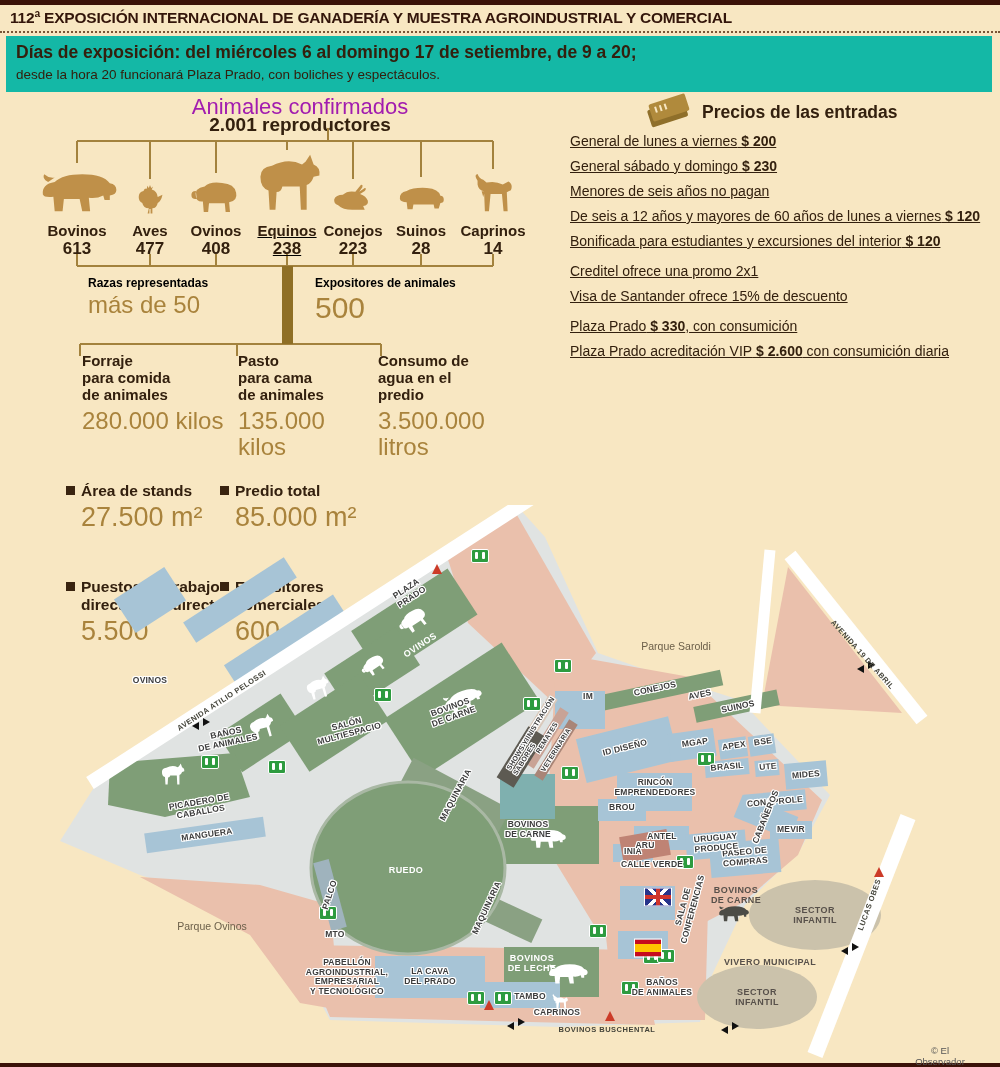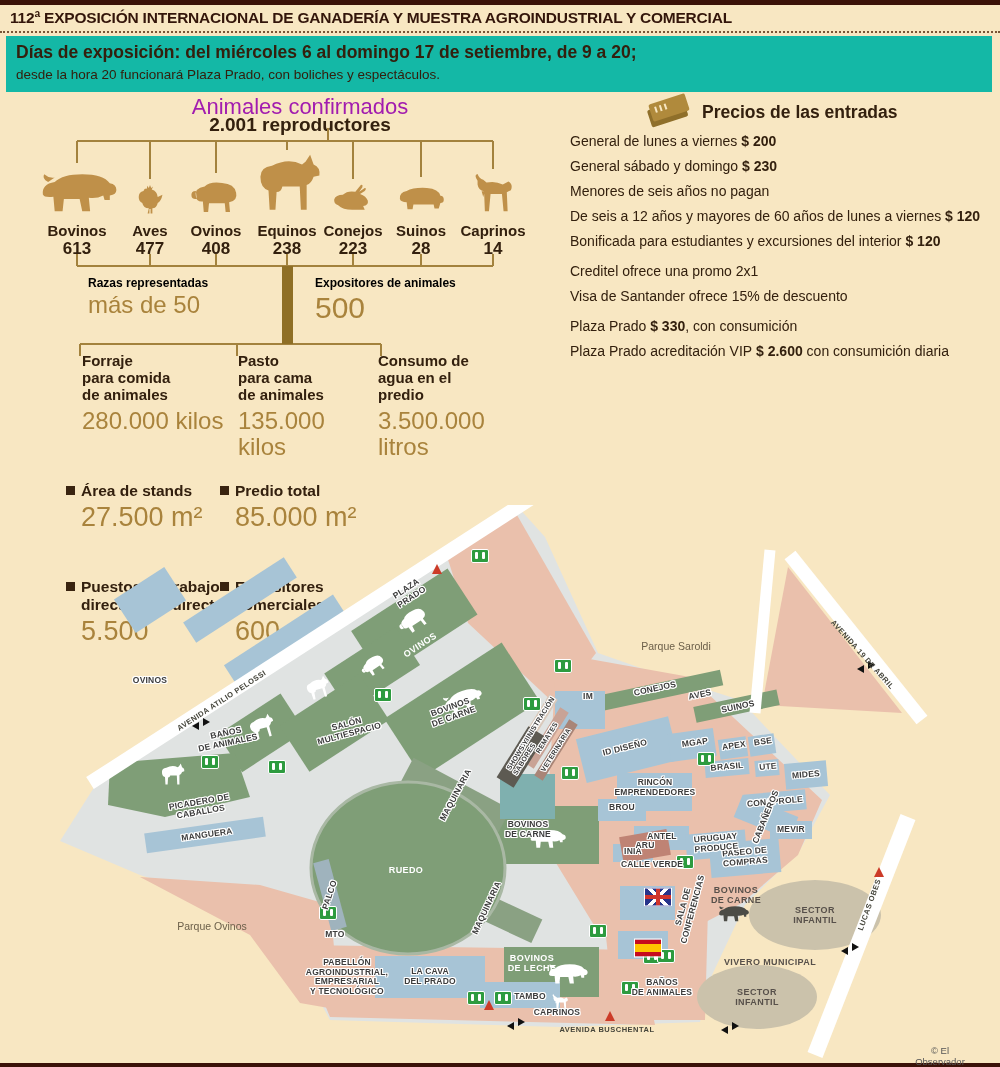--- a/index.html
+++ b/index.html
@@ -23,21 +23,21 @@
   .lv-value.big{font-size:30px;}
   .res{position:absolute;top:352px;}
   .res-label{font-size:15px;font-weight:bold;color:#33200e;line-height:17px;white-space:pre-line;}
   .res-value{font-size:24px;color:#a9833c;margin-top:5px;line-height:26px;}
   .stat{position:absolute;}
   .sq{position:absolute;left:0;top:4px;width:9px;height:9px;background:#3a2410;}
   .stat-label{margin-left:15px;font-size:15.5px;font-weight:bold;color:#33200e;line-height:18px;white-space:pre-line;}
   .stat-value{margin-left:15px;font-size:27px;color:#a9833c;margin-top:2px;}
   .prices-title{position:absolute;left:702px;top:102px;font-size:17.5px;font-weight:bold;color:#33200e;}
   .price-list{position:absolute;left:570px;top:133px;width:430px;}
-  .price-line{font-size:14px;color:#33200e;margin-bottom:9px;white-space:nowrap;}
+  .price-line{font-size:14px;color:#33200e;margin-bottom:9px;white-space:nowrap;text-decoration:underline;}
   .price-line b{font-weight:bold;}
   .ticket{position:absolute;left:640px;top:90px;}
   .map{position:absolute;left:0;top:505px;width:1000px;height:562px;}
   .map svg.shapes{position:absolute;left:0;top:0;}
   .map-lb{position:absolute;transform-origin:center;white-space:pre-line;text-align:center;line-height:1.12;font-weight:bold;z-index:4;}
   .ol{font-size:8.5px;color:#3c3c3c;letter-spacing:.2px;
       text-shadow:-1px -1px 0 #fff,1px -1px 0 #fff,-1px 1px 0 #fff,1px 1px 0 #fff,0 -1px 0 #fff,0 1px 0 #fff,-1px 0 0 #fff,1px 0 0 #fff;}
   .wl{font-size:9px;color:#ffffff;letter-spacing:.4px;}
   .pl{font-size:9px;color:#57504a;letter-spacing:.4px;}
   .park{font-size:10.5px;color:#6b5f49;font-weight:normal;}
@@ -329,21 +329,21 @@
       <div class="map-lb pl" style="left: 815px; top: 410px; transform: translate(-50%, -50%) rotate(0deg);">SECTOR
 INFANTIL</div>
       <div class="map-lb pl" style="left: 757px; top: 492px; transform: translate(-50%, -50%) rotate(0deg);">SECTOR
 INFANTIL</div>
       <div class="map-lb pl" style="left: 770px; top: 457px; transform: translate(-50%, -50%) rotate(0deg);">VIVERO MUNICIPAL</div>
       <div class="map-lb park" style="left: 676px; top: 142px; transform: translate(-50%, -50%) rotate(0deg);">Parque Saroldi</div>
       <div class="map-lb park" style="left: 212px; top: 422px; transform: translate(-50%, -50%) rotate(0deg);">Parque Ovinos</div>
       <div class="map-lb st" style="left: 222px; top: 196px; transform: translate(-50%, -50%) rotate(-33deg);">AVENIDA ATILIO PELOSSI</div>
       <div class="map-lb st" style="left: 862px; top: 150px; transform: translate(-50%, -50%) rotate(48deg);">AVENIDA 19 DE ABRIL</div>
       <div class="map-lb st" style="left: 870px; top: 400px; transform: translate(-50%, -50%) rotate(-70deg);">LUCAS OBES</div>
-      <div class="map-lb st" style="left: 607px; top: 525px; transform: translate(-50%, -50%) rotate(0deg);">AVENIDA BUSCHENTAL</div>
+      <div class="map-lb st" style="left: 607px; top: 525px; transform: translate(-50%, -50%) rotate(0deg);">BOVINOS BUSCHENTAL</div>
       <div class="map-lb credit" style="left: 940px; top: 552px; transform: translate(-50%, -50%) rotate(0deg);">© El Observador</div>
       <div class="map-ic" style="left: 415px; top: 117px; transform: translate(-50%, -50%) rotate(-33deg);"><svg viewBox="0 0 64 48" width="36" height="27" preserveAspectRatio="none">
           <path d="M9 23 Q7 14 19 12 Q25 6 39 8 Q53 9 55 19 Q57 28 47 30 L48 41 L43 41 L42 31 L24 31 L23 41 L18 41 L17 29 Q10 30 9 23 Z M9 17 Q3 17 4 23 Q5 27 10 26 Z" fill="#ffffff"></path>
         </svg></div>
       <div class="map-ic" style="left: 375px; top: 162px; transform: translate(-50%, -50%) rotate(-33deg);"><svg viewBox="0 0 64 48" width="30" height="23" preserveAspectRatio="none">
           <path d="M9 23 Q7 14 19 12 Q25 6 39 8 Q53 9 55 19 Q57 28 47 30 L48 41 L43 41 L42 31 L24 31 L23 41 L18 41 L17 29 Q10 30 9 23 Z M9 17 Q3 17 4 23 Q5 27 10 26 Z" fill="#ffffff"></path>
         </svg></div>
       <div class="map-ic" style="left: 463px; top: 197px; transform: translate(-50%, -50%) rotate(-20deg);"><svg viewBox="0 0 64 48" width="44" height="28" preserveAspectRatio="none">
           <path d="M6 27 Q5 18 15 16 Q21 9 36 9 Q52 9 57 17 Q62 18 62 23 Q62 27 57 28 L57 32 L53 32 L52 28 Q47 31 41 30 L42 42 L36 42 L34 31 L22 31 L21 42 L15 42 L14 29 Q7 30 6 27 Z M10 16 Q5 13 7 9 Q11 13 15 12 Z" fill="#ffffff"></path>
         </svg></div>
@@ -418,21 +418,21 @@
     </div>
     <div class="animal" style="left: 170px;">
       <div class="animal-icon">
         <svg viewBox="0 0 64 48" width="56" height="42" preserveAspectRatio="none">
           <path d="M9 23 Q7 14 19 12 Q25 6 39 8 Q53 9 55 19 Q57 28 47 30 L48 41 L43 41 L42 31 L24 31 L23 41 L18 41 L17 29 Q10 30 9 23 Z M9 17 Q3 17 4 23 Q5 27 10 26 Z" fill="#bf9049"></path>
         </svg>
       </div>
       <div class="animal-name">Ovinos</div>
       <div class="animal-count">408</div>
     </div>
-    <div class="animal" style="left: 241px;">
+    <div class="animal" style="left: 241px; text-decoration: underline;">
       <div class="animal-icon">
         <svg viewBox="0 0 64 48" width="74" height="66" preserveAspectRatio="none">
           <path d="M48 7 L52 2 L55 9 Q61 11 60 17 L55 18 Q53 23 49 24 L49 42 L44 42 L43 25 L28 25 Q27 29 23 29 L22 42 L17 42 L16 28 Q9 26 9 18 Q9 11 19 10 Q33 4 45 9 Z" fill="#bf9049"></path>
         </svg>
       </div>
       <div class="animal-name">Equinos</div>
       <div class="animal-count">238</div>
     </div>
     <div class="animal" style="left: 307px;">
       <div class="animal-icon">

